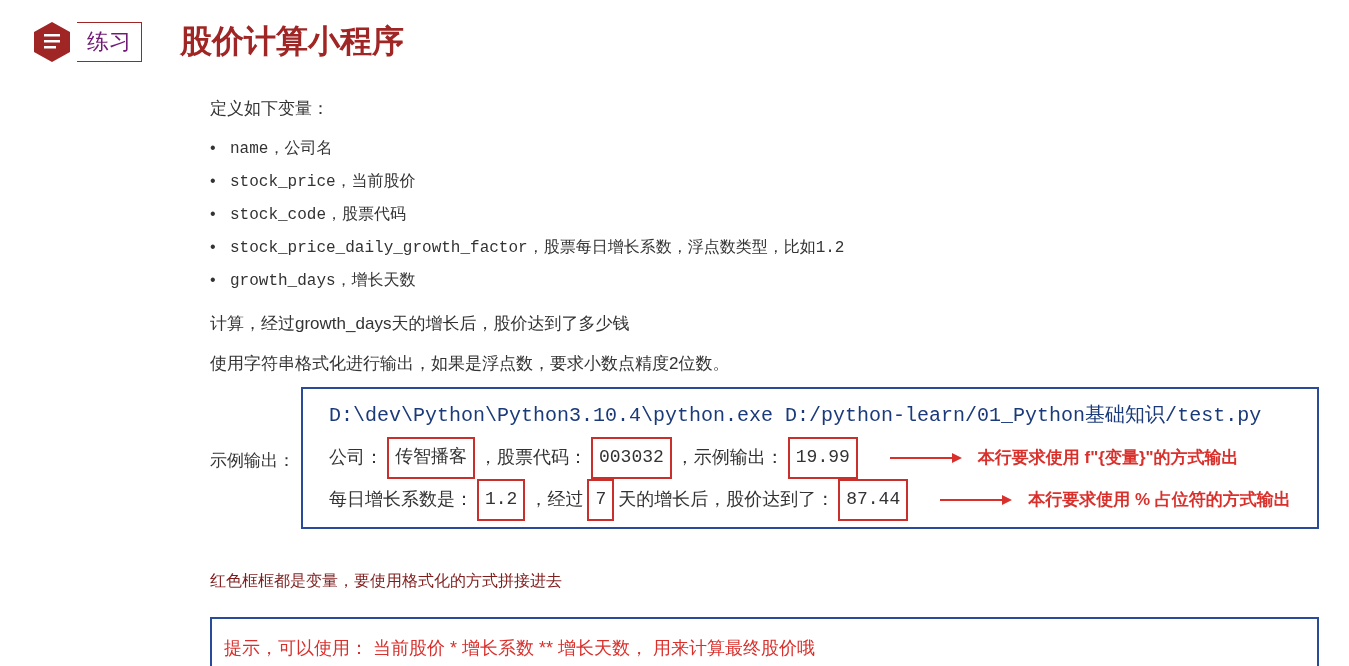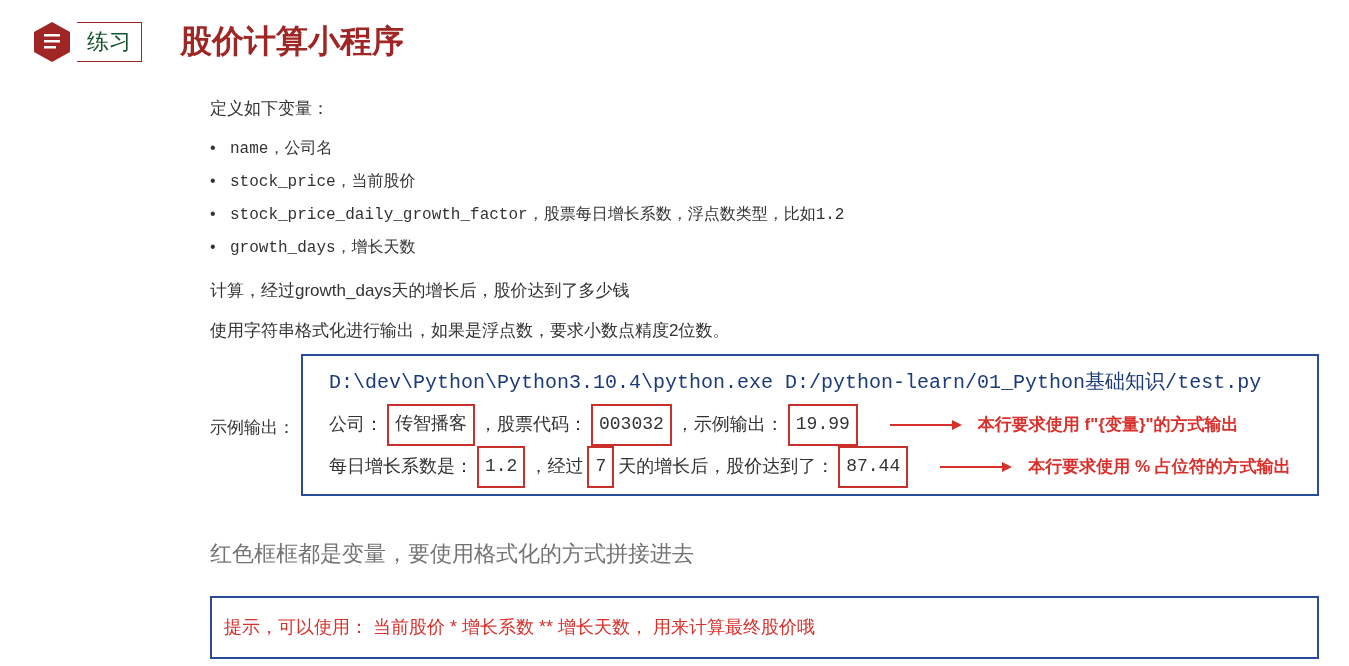--- a/index.html
+++ b/index.html
@@ -10,21 +10,21 @@
       width: 1349px;
       position: relative;
     }
     .header { display: flex; align-items: center; gap: 18px; margin-bottom: 28px; }
     .badge-wrap { display: flex; align-items: center; gap: 8px; }
     .hex-icon {
       width: 44px; height: 44px;
       display: flex; align-items: center; justify-content: center;
     }
     .badge-label {
-      color: #14532d; font-size: 22px; border: 1px solid #a02626;
+      color: #701a75; font-size: 22px; border: 1px solid #a02626;
       border-left: none; padding: 4px 10px; margin-left: -5px;
     }
     .title { color: #a02626; font-size: 32px; margin-left: 20px; }
     .content { margin-left: 180px; font-size: 17px; line-height: 2; color: #333; }
     .content p { margin-bottom: 6px; }
     ul.vars { list-style: none; margin: 6px 0 10px 0; }
     ul.vars li { padding-left: 20px; position: relative; font-size: 16px; }
     ul.vars li::before { content: "•"; position: absolute; left: 0; color: #333; }
     .mono { font-family: "Courier New", Consolas, monospace; }
     .example-row { display: flex; align-items: center; gap: 6px; margin-top: 4px; }
@@ -35,21 +35,21 @@
     .var-box { border: 2px solid #c9302c; padding: 0 6px; margin: 0 4px; font-family: Liberation Mono, monospace; }
     .arrow-wrap { display: inline-flex; align-items: center; margin-left: 28px; }
     .arrow-line { width: 62px; height: 2px; background: #d9302c; }
     .arrow-head {
       width: 0; height: 0;
       border-left: 10px solid #d9302c;
       border-top: 5px solid transparent;
       border-bottom: 5px solid transparent;
     }
     .anno { color: #d9302c; font-weight: bold; margin-left: 16px; font-size: 17px; }
-    .red-note { color: #737373; margin-top: 36px; font-size: 22px; }
+    .red-note { color: #7f1d1d; margin-top: 36px; font-size: 16px; }
     .hint-box { border: 2px solid #2a4a9a; padding: 10px 12px; margin-top: 20px; color: #d9302c; font-size: 18px; line-height: 2.2; }
   </style>
 </head>
 <body>
 
 <div class="header">
   <div class="badge-wrap">
     <div class="hex-icon">
       <svg width="44" height="44" viewBox="0 0 44 44">
         <polygon points="22,2 40,12 40,32 22,42 4,32 4,12" fill="#a02626"></polygon>
@@ -61,20 +61,21 @@
     <span class="badge-label">练习</span>
   </div>
   <h1 class="title">股价计算小程序</h1>
 </div>
 
 <div class="content">
   <p>定义如下变量：</p>
   <ul class="vars">
     <li><span class="mono">name，公司名</span></li>
     <li><span class="mono">stock_price，当前股价</span></li>
+    <li><span class="mono">stock_code，股票代码</span></li>
     <li><span class="mono">stock_price_daily_growth_factor，股票每日增长系数，浮点数类型，比如1.2</span></li>
     <li><span class="mono">growth_days，增长天数</span></li>
   </ul>
   <p>计算，经过growth_days天的增长后，股价达到了多少钱</p>
   <p>使用字符串格式化进行输出，如果是浮点数，要求小数点精度2位数。</p>
 
   <div class="example-row">
     <span class="example-label">示例输出：</span>
     <div class="output-box">
       <div class="mono-blue">D:\dev\Python\Python3.10.4\python.exe D:/python-learn/01_Python基础知识/test.py</div>

